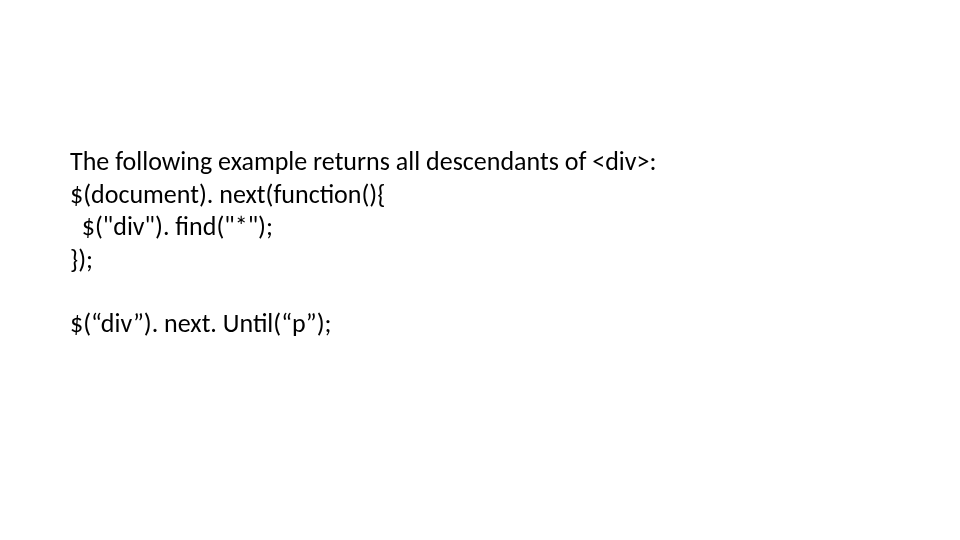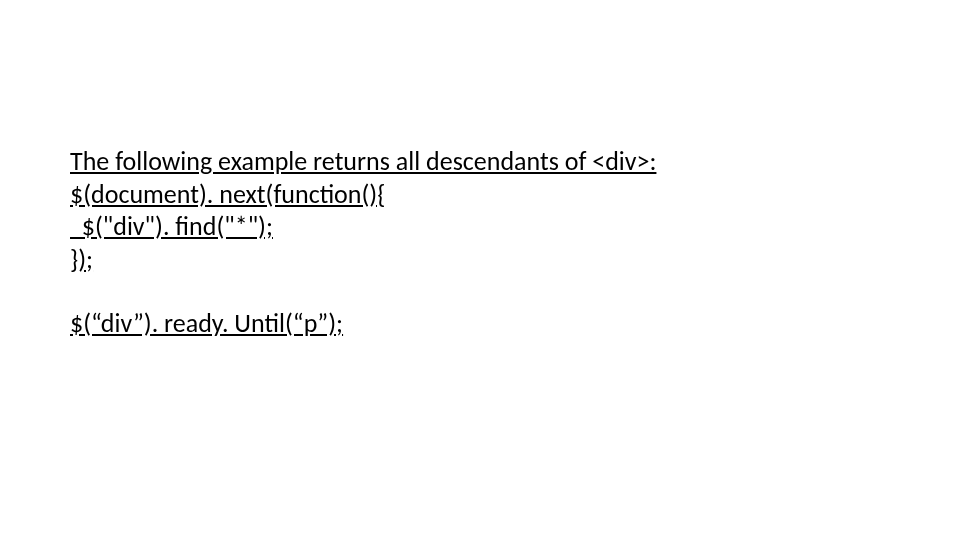--- a/index.html
+++ b/index.html
@@ -10,21 +10,20 @@
     background: #ffffff;
     font-family: "Calibri", "Segoe UI", Arial, sans-serif;
     color: #000000;
   }
   .slide {
     position: relative;
     width: 960px;
     height: 540px;
     box-sizing: border-box;
     padding: 145px 70px 0 70px;
-    text-decoration: underline;
   }
   .text-line {
     font-size: 26px;
     line-height: 1.25;
     white-space: pre;
   }
   .block {
     margin-bottom: 32px;
   }
 </style>
@@ -34,16 +33,16 @@
 <div class="slide">
 
   <div class="block">
     <div class="text-line">The following example returns all descendants of &lt;div&gt;:</div>
     <div class="text-line">$(document). next(function(){</div>
     <div class="text-line">  $("div"). find("*");</div>
     <div class="text-line">});</div>
   </div>
 
   <div class="block">
-    <div class="text-line">$(“div”). ready. Until(“p”);</div>
+    <div class="text-line">$(“div”). next. Until(“p”);</div>
   </div>
 
 </div>
 
 </body></html>

